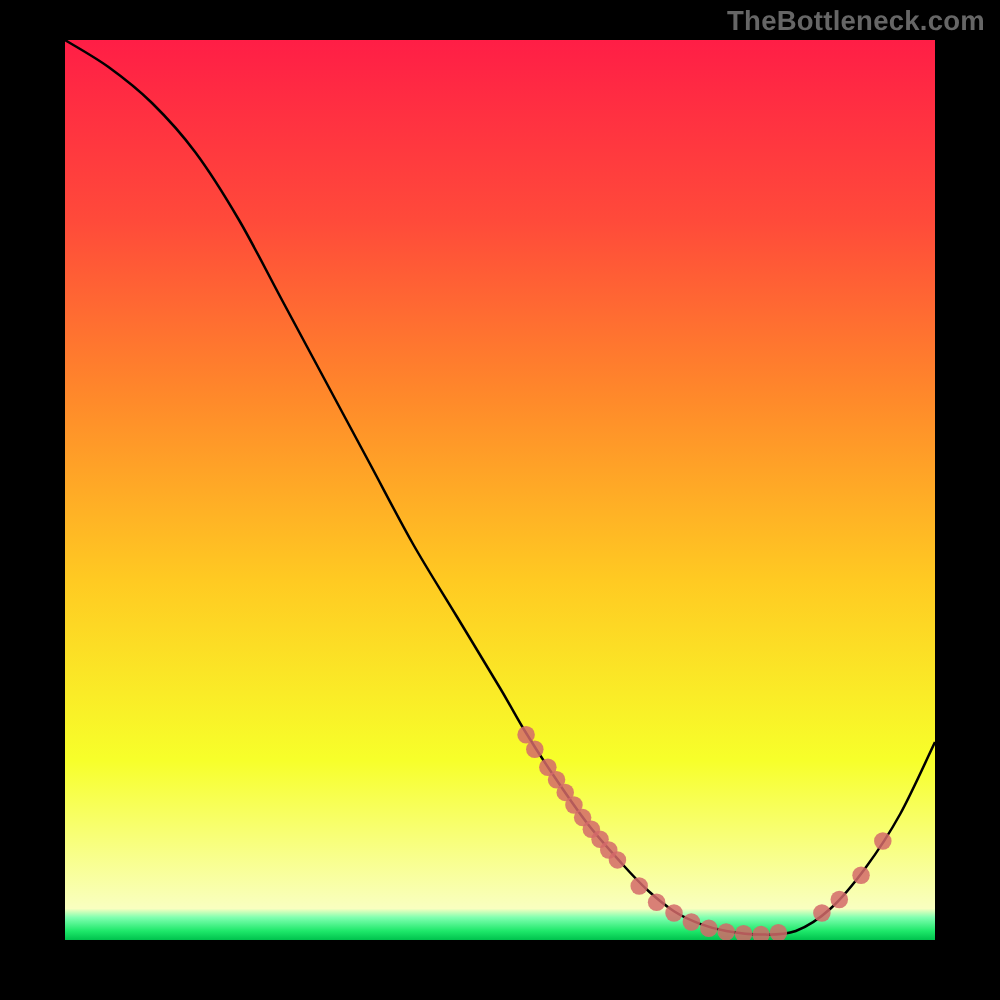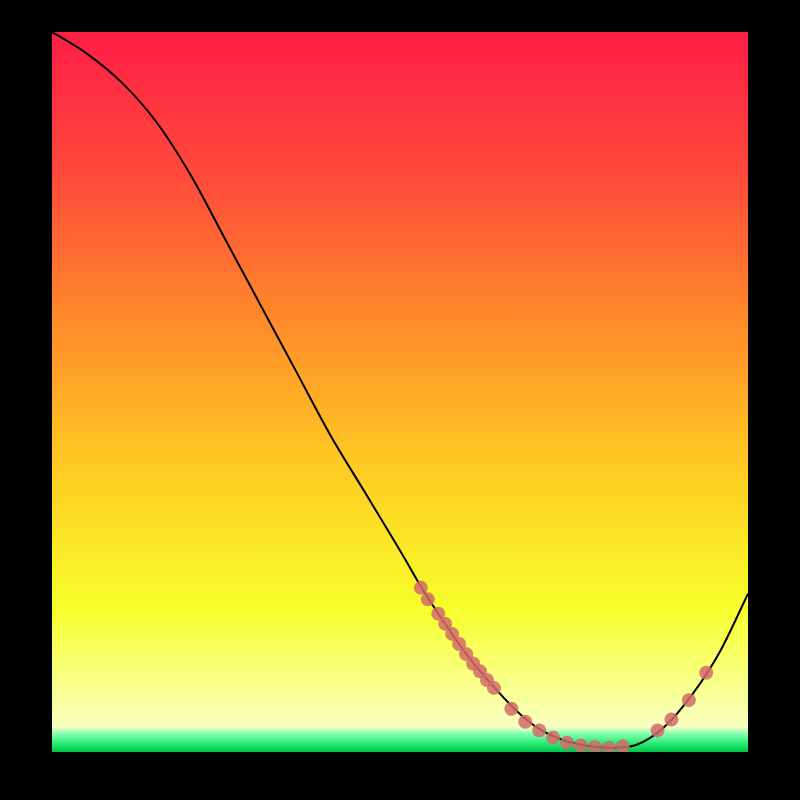--- a/index.html
+++ b/index.html
@@ -36,20 +36,21 @@
   .plot svg {
     display: block;
     width: 696px;
     height: 720px;
   }
 </style>
 </head>
 <body>
 
 <div class="frame">
+  <div class="watermark">TheBottleneck.com</div>
 
   <div class="plot">
     <svg id="chart-svg" viewBox="0 0 696 720">
       <defs>
         <linearGradient id="bg-grad" x1="0" y1="0" x2="0" y2="1">
             <stop offset="0%" stop-color="#ff1e46"></stop>
             <stop offset="20%" stop-color="#ff4a3a"></stop>
             <stop offset="40%" stop-color="#ff8a2a"></stop>
             <stop offset="60%" stop-color="#ffca22"></stop>
             <stop offset="80%" stop-color="#f7ff2a"></stop>

